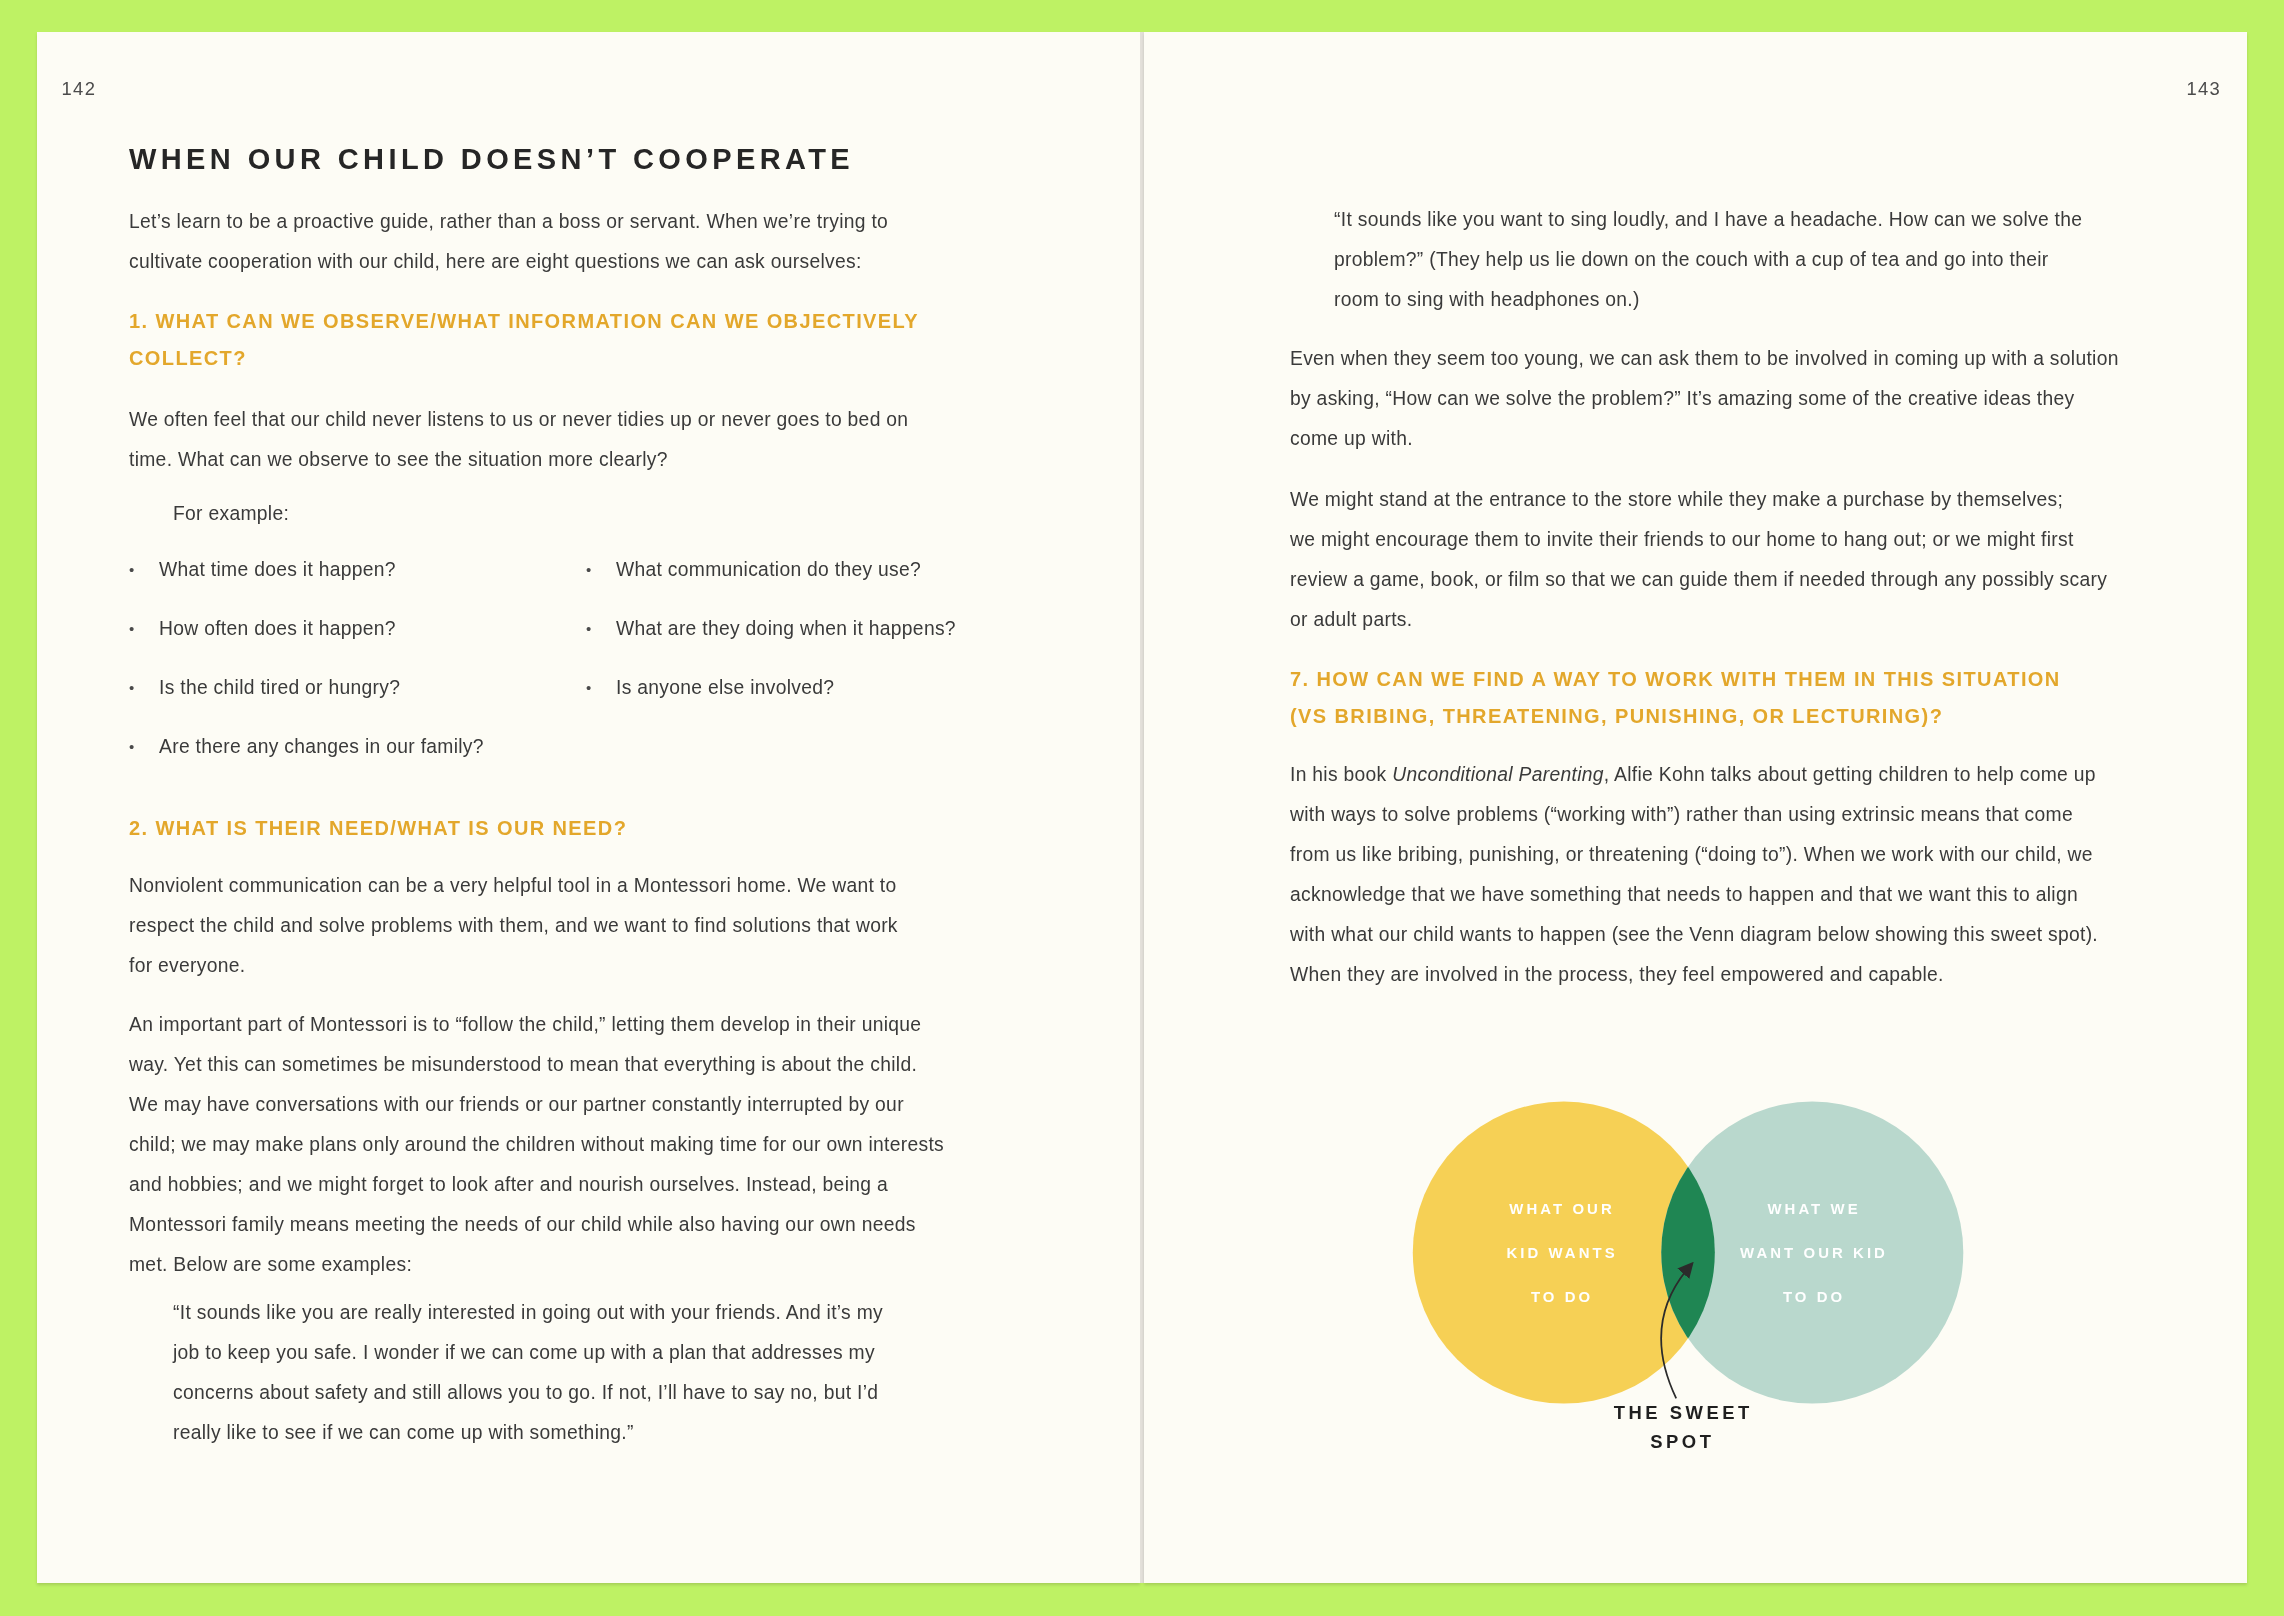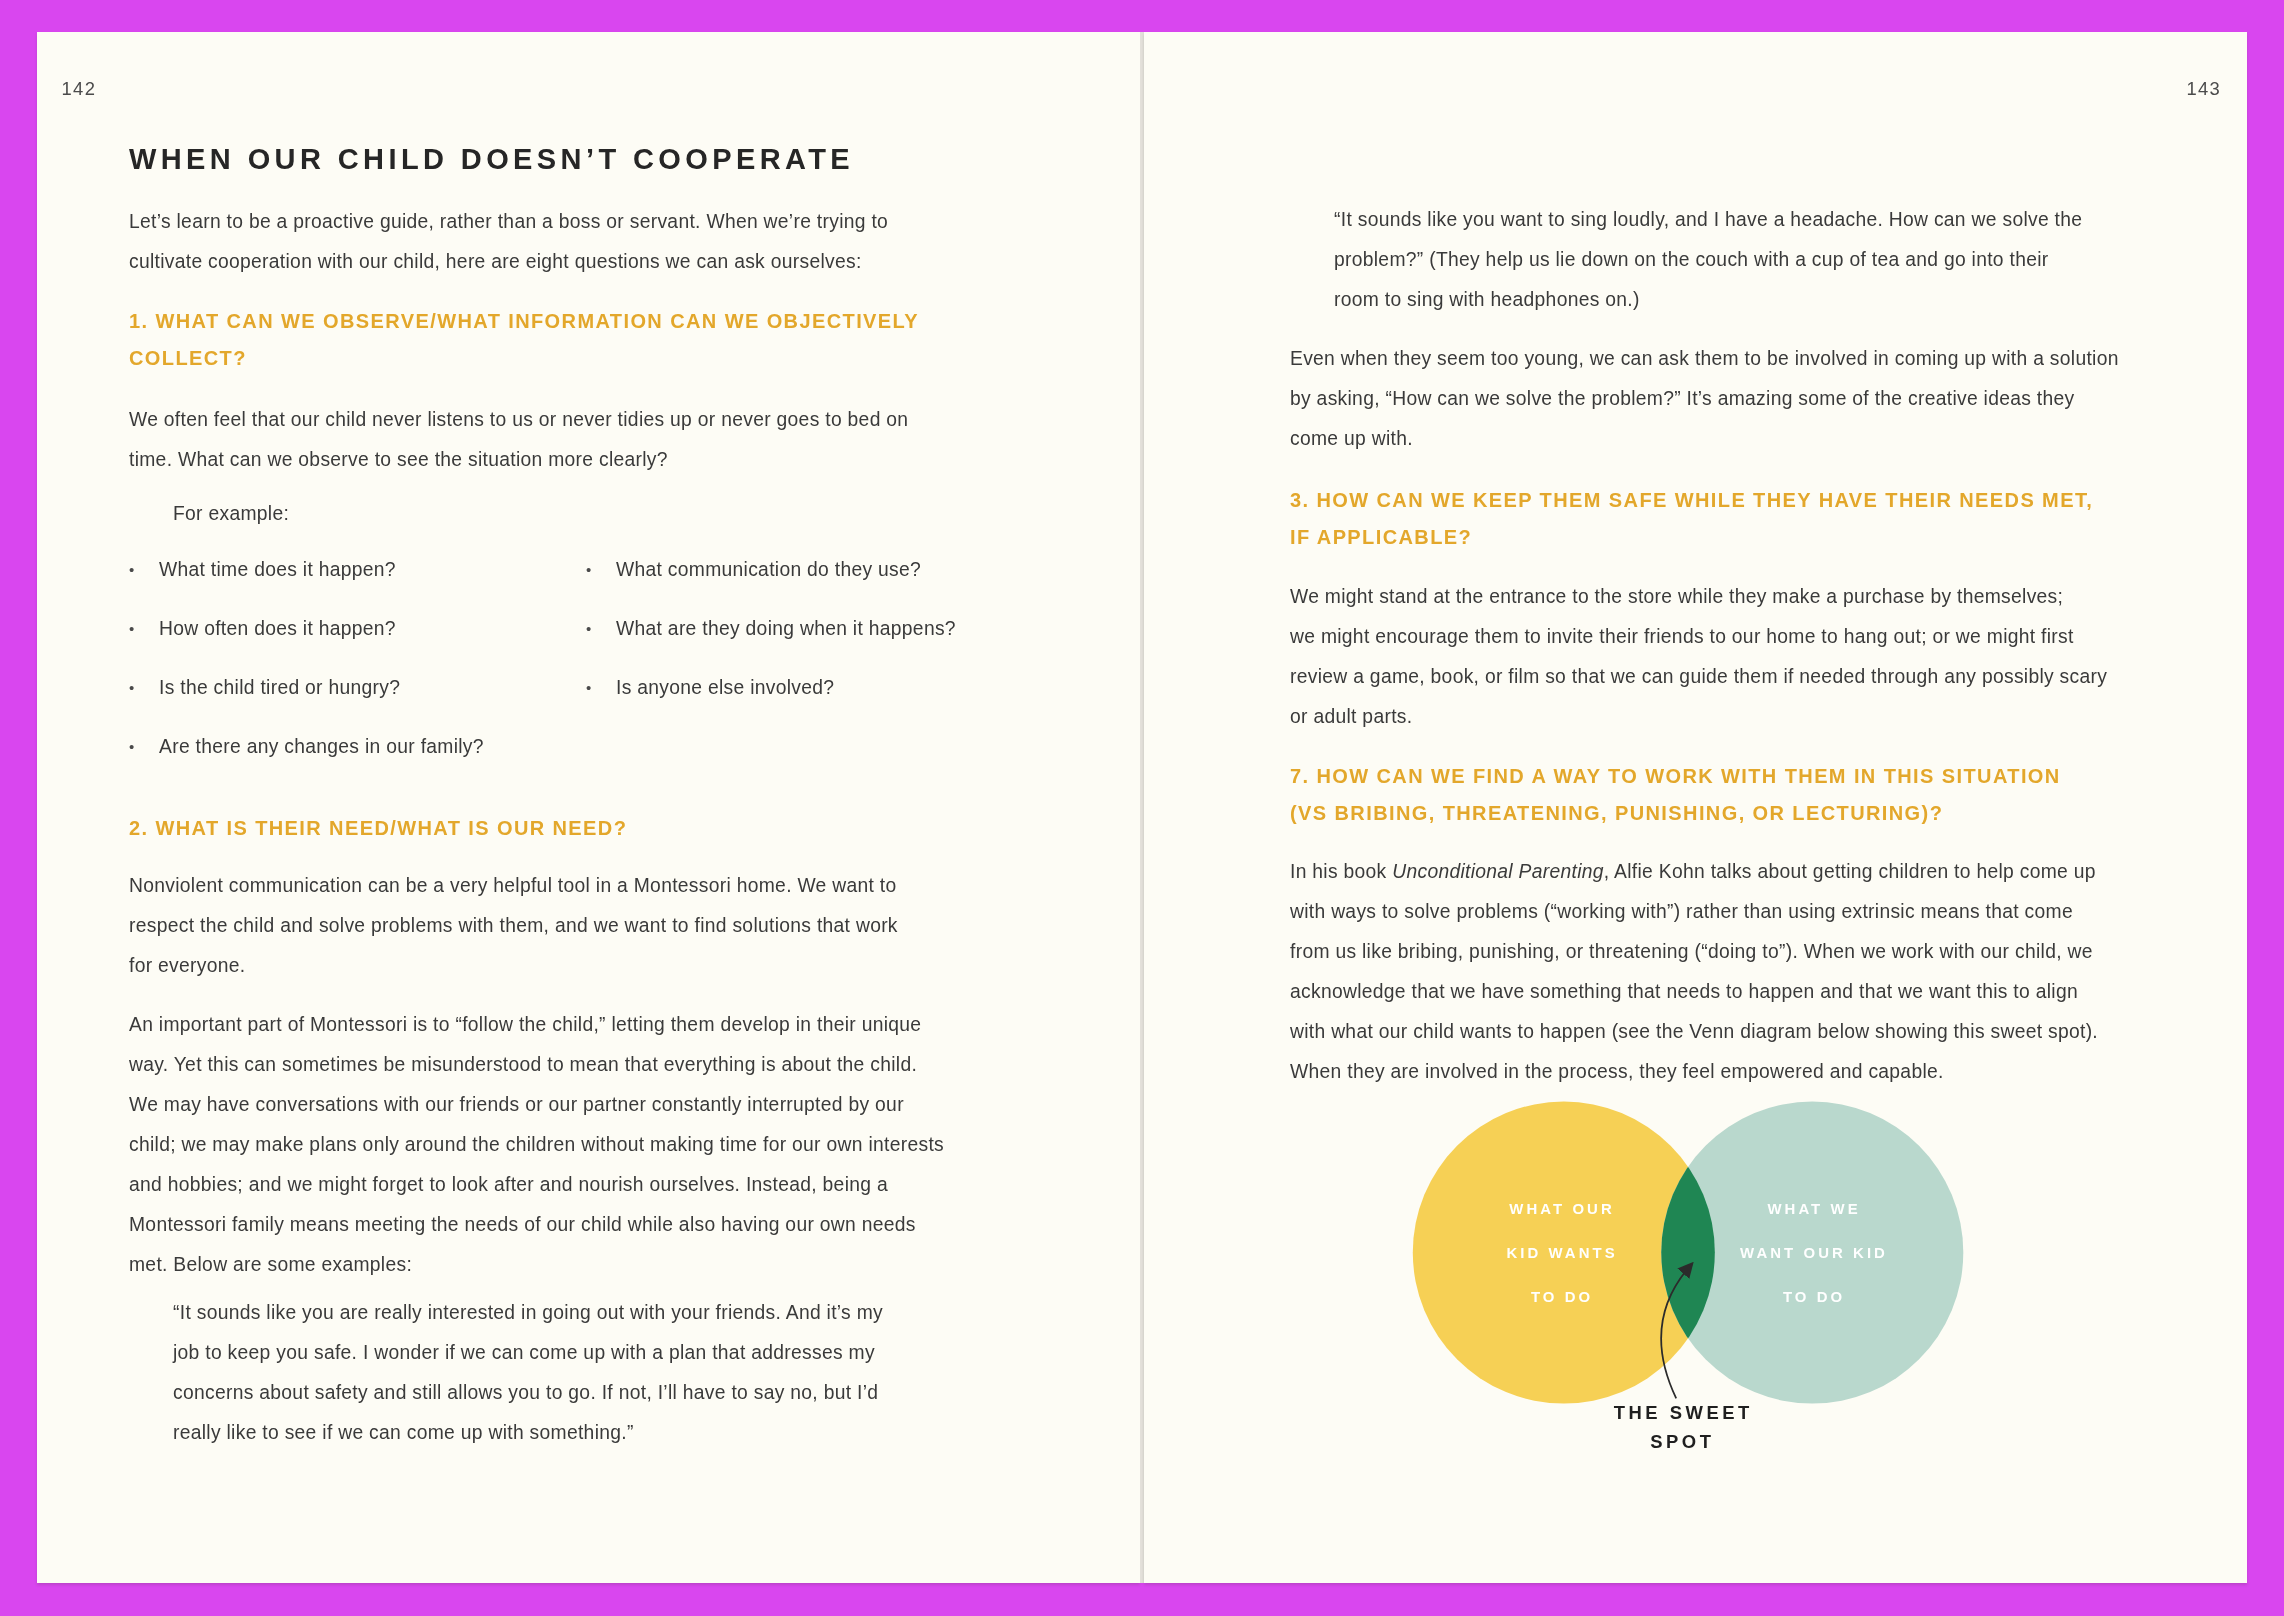--- a/index.html
+++ b/index.html
@@ -3,21 +3,21 @@
 <meta charset="utf-8">
 <style>
   html,body { margin:0; padding:0; }
   body {
     font-family: "Liberation Sans", sans-serif;
     background:#e7e4df;
   }
   .spread {
     position:relative;
     width:2284px; height:1616px;
-    background:#d946ef;
+    background:#bef264;
     overflow:hidden;
   }
   .page {
     position:absolute;
     top:32px; height:1551px;
     background:#fdfcf5;
     box-shadow:0 1.8px 2.6px rgba(60,55,45,.18);
   }
   .page-left  { left:37px;   width:1103px; }
   .page-right { left:1144px; width:1103px; }
@@ -170,22 +170,20 @@
     <div class="content">
 
       <div class="body-par quote-block">“It sounds like you want to sing loudly, and I have a headache. How can we solve the
 problem?” (They help us lie down on the couch with a cup of tea and go into their
 room to sing with headphones on.)</div>
 
       <div class="body-par mt-par2">Even when they seem too young, we can ask them to be involved in coming up with a solution
 by asking, “How can we solve the problem?” It’s amazing some of the creative ideas they
 come up with.</div>
 
-      <div class="section-heading mt-h2">3. HOW CAN WE KEEP THEM SAFE WHILE THEY HAVE THEIR NEEDS MET,
-IF APPLICABLE?</div>
 
       <div class="body-par mt-h1">We might stand at the entrance to the store while they make a purchase by themselves;
 we might encourage them to invite their friends to our home to hang out; or we might first
 review a game, book, or film so that we can guide them if needed through any possibly scary
 or adult parts.</div>
 
       <div class="section-heading mt-h1">7. HOW CAN WE FIND A WAY TO WORK WITH THEM IN THIS SITUATION
 (VS BRIBING, THREATENING, PUNISHING, OR LECTURING)?</div>
 
       <div class="mt-par2">

